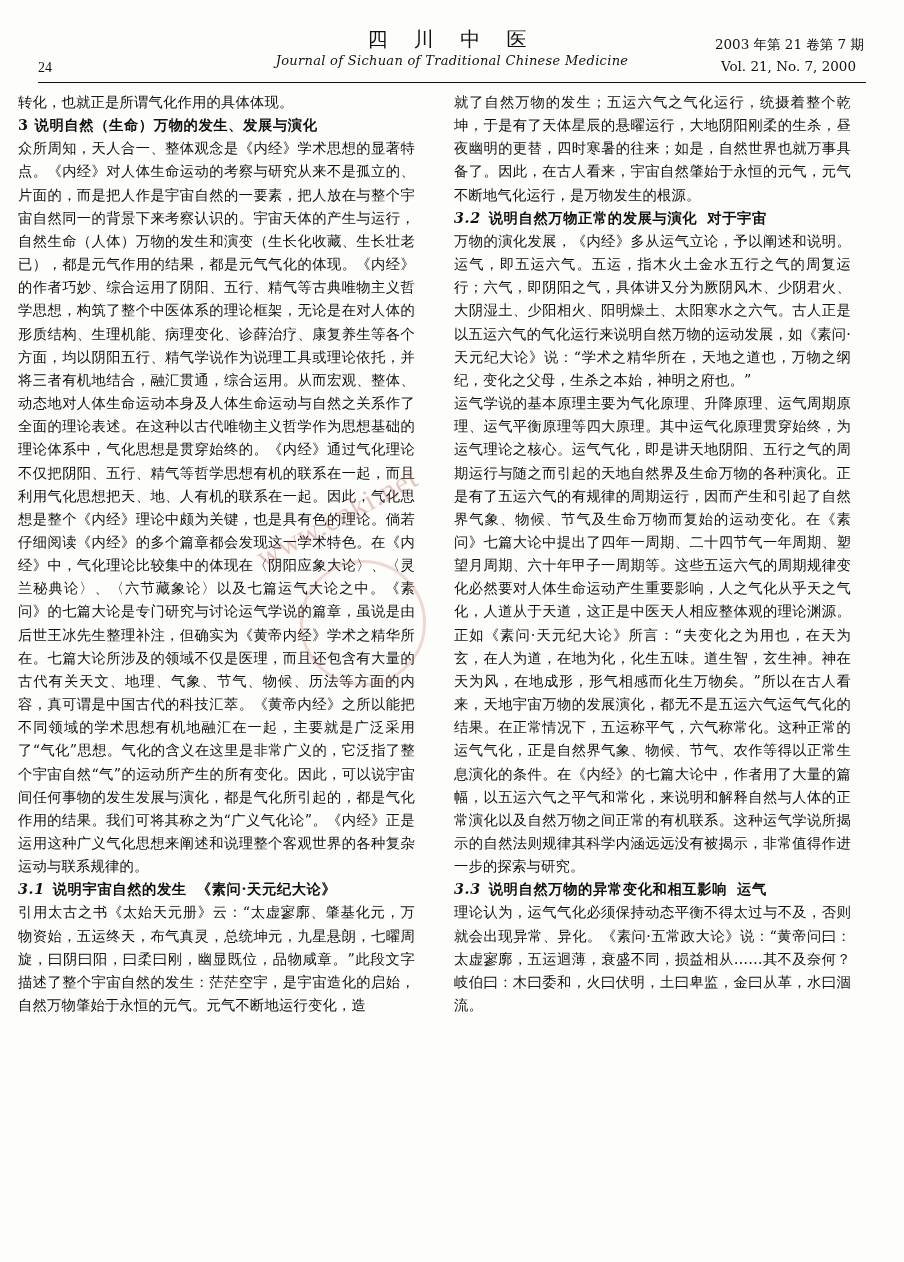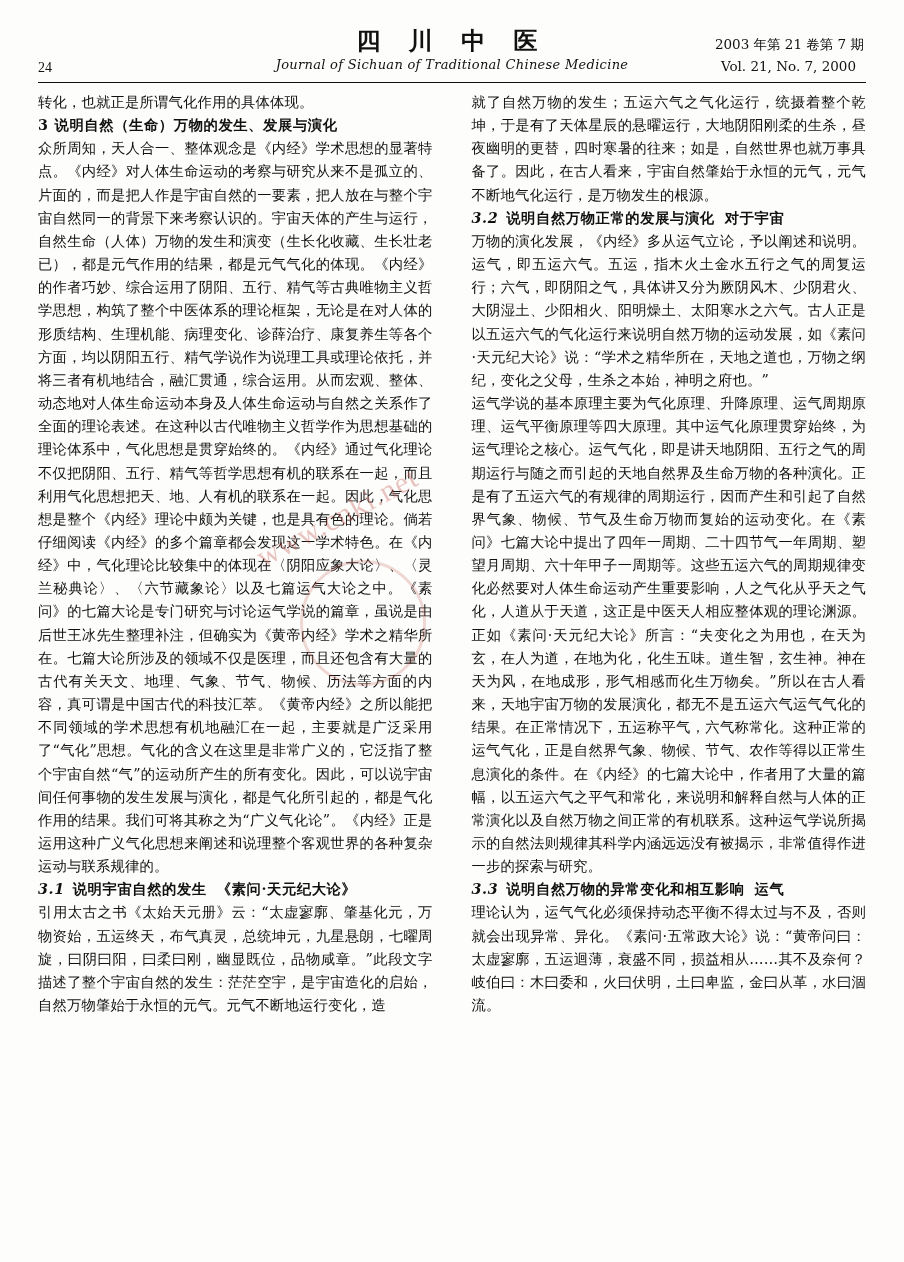--- a/index.html
+++ b/index.html
@@ -25,22 +25,22 @@
   }
   
   .masthead {
     position: relative;
     height: 78px;
     padding: 28px 40px 0 40px;
     box-sizing: border-box;
   }
   .journal-title-cn {
     text-align: center;
-    font-size: 24px;
-    font-weight: bold;
+    font-size: 20px;
+    font-weight: normal;
     letter-spacing: 10px;
     font-family: "DejaVu Serif", "Liberation Serif", serif;
     line-height: 1.1;
   }
   .journal-title-en {
     text-align: center;
     font-size: 13px;
     font-family: "DejaVu Serif", "Liberation Serif", serif;
     font-style: italic;
     letter-spacing: 0.3px;
@@ -68,21 +68,21 @@
   .rule {
     margin: 4px 38px 0 38px;
     border-top: 1.6px solid #111;
     height: 0;
   }
 
   
   .columns {
     display: flex;
     gap: 39px;
-    padding: 8px 38px 0 38px;
+    padding: 8px 38px 0 18px;
     box-sizing: border-box;
   }
   .col {
     width: 397px;
     font-size: 14.3px;
     line-height: 1.62;
     text-align: justify;
     letter-spacing: 0.2px;
   }
   .col p {

